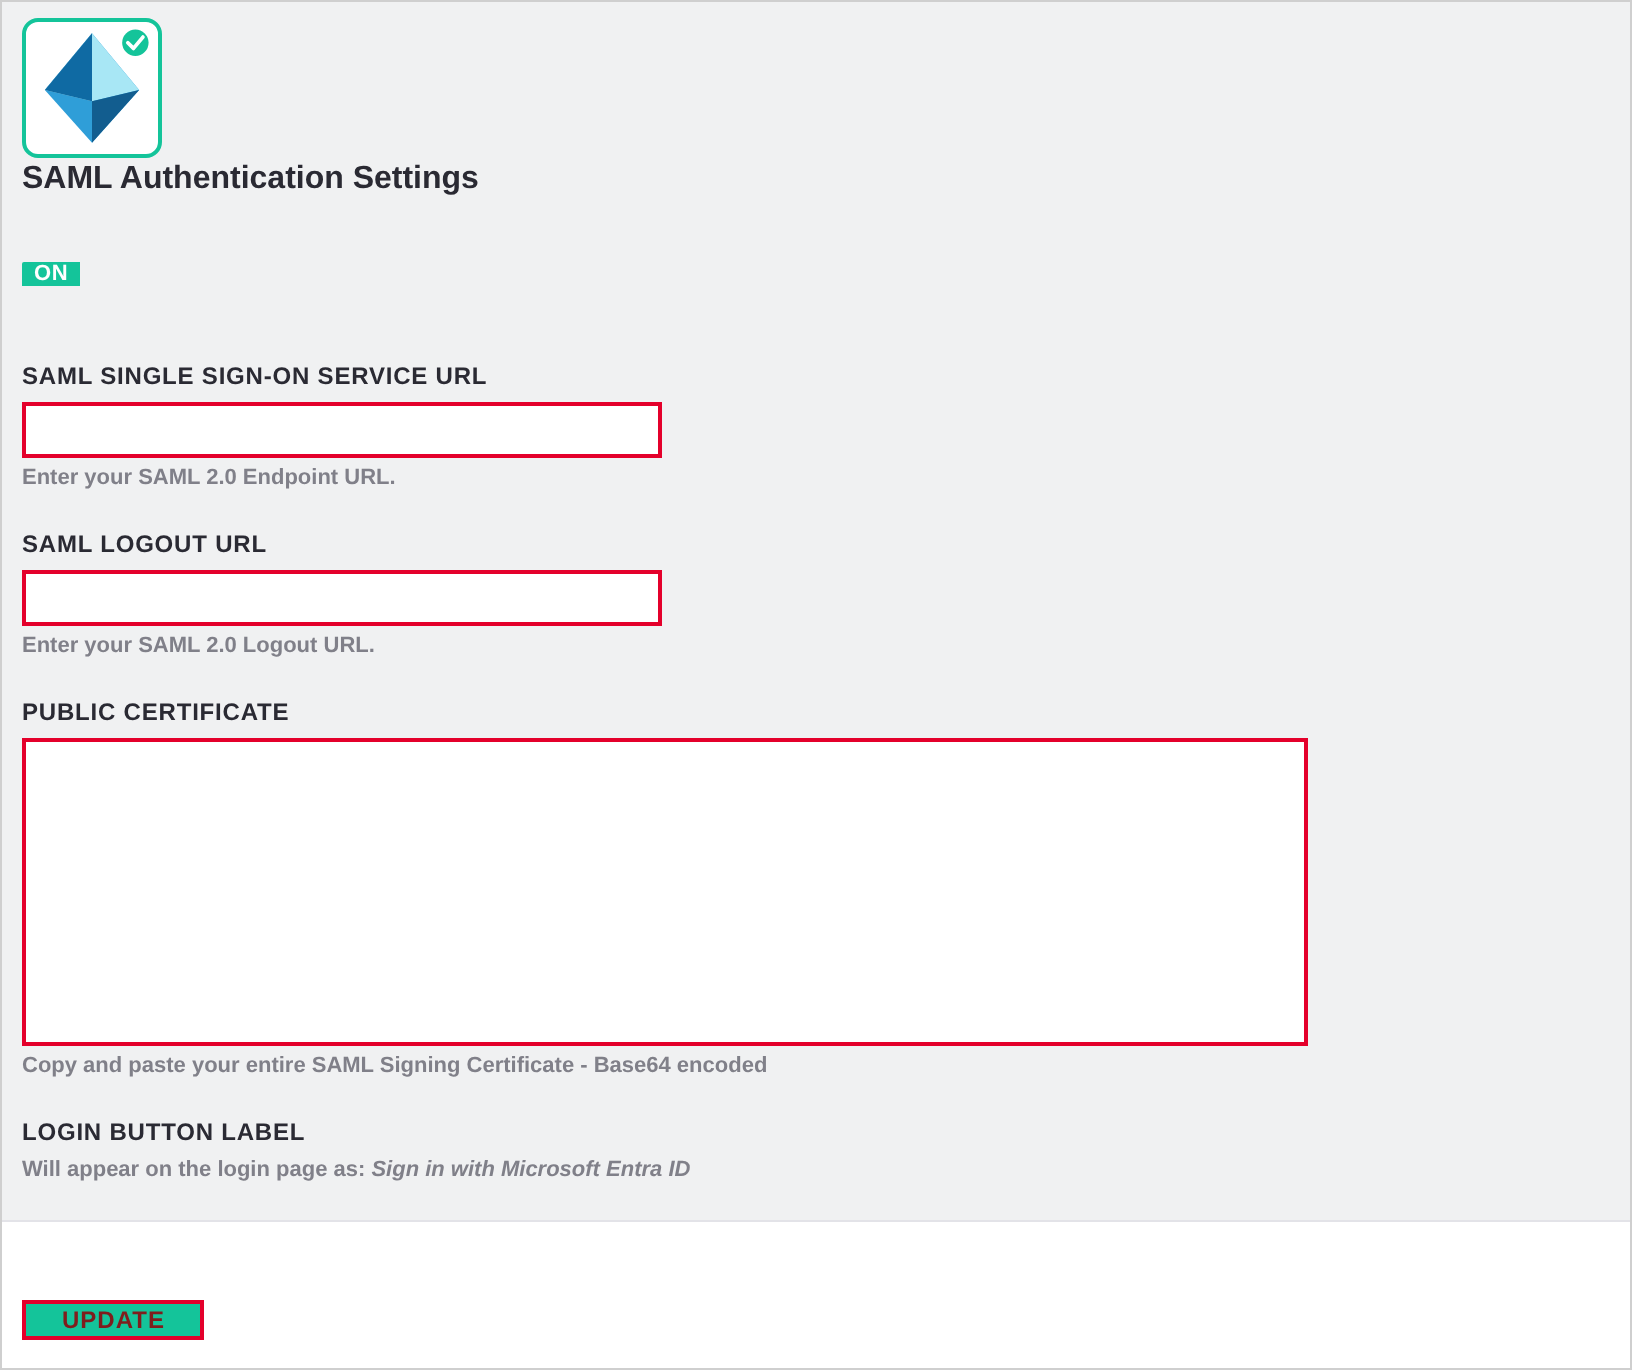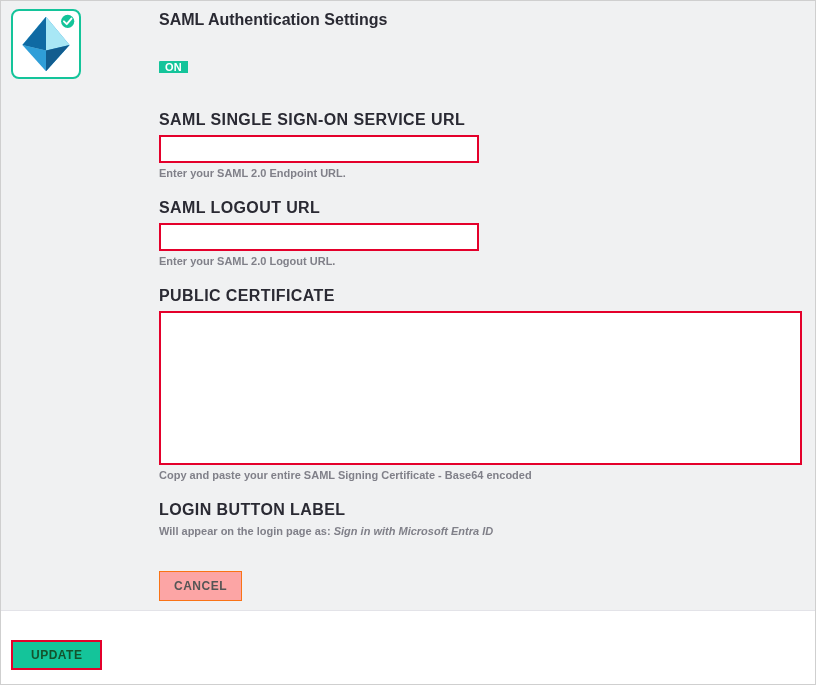--- a/index.html
+++ b/index.html
@@ -11,20 +11,21 @@
       font-family: "Segoe UI", Arial, sans-serif;
       background: #f0f1f2;
       width: 816px;
       height: 685px;
       position: relative;
       border: 1px solid #cfcfcf;
     }
     .container {
       display: flex;
       padding: 8px 10px 0 10px;
+      flex-direction: column;
     }
     .logo-box {
       width: 70px;
       height: 70px;
       border: 2px solid #14c49a;
       border-radius: 8px;
       background: #fff;
       margin-right: 78px;
       flex-shrink: 0;
       position: relative;
@@ -65,21 +66,21 @@
       letter-spacing: 0.3px;
     }
     .toggle-off {
       background: #fff;
       width: 22px;
     }
     .field-group {
       margin-bottom: 20px;
     }
     .field-label {
-      font-size: 16px;
+      font-size: 12px;
       font-weight: 600;
       letter-spacing: 0.4px;
       color: #2a2a33;
       margin-bottom: 6px;
       text-transform: uppercase;
     }
     .text-input {
       width: 320px;
       height: 28px;
       border: 2px solid #e4002b;
@@ -142,24 +143,24 @@
       right: 0;
       bottom: 0;
       height: 74px;
       background: #fff;
       border-top: 1px solid #e3e3e8;
     }
     .btn-update {
       position: absolute;
       left: 10px;
       bottom: 14px;
-      height: 30px;
+      height: 20px;
       padding: 0 18px;
       background: #14c49a;
-      color: #14532d;
+      color: #7f1d1d;
       border: 2px solid #e4002b;
       font-size: 12px;
       font-weight: 600;
       letter-spacing: 0.5px;
       cursor: pointer;
     }
   </style>
 </head>
 <body>
 

